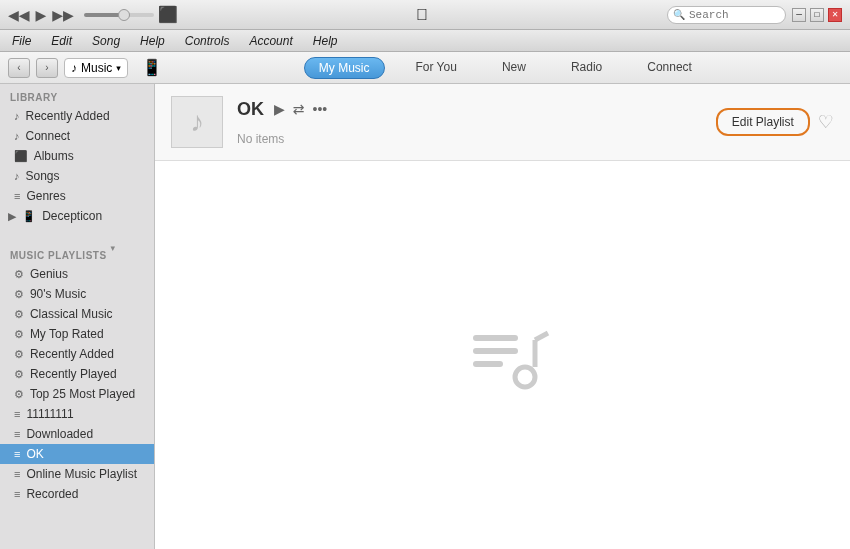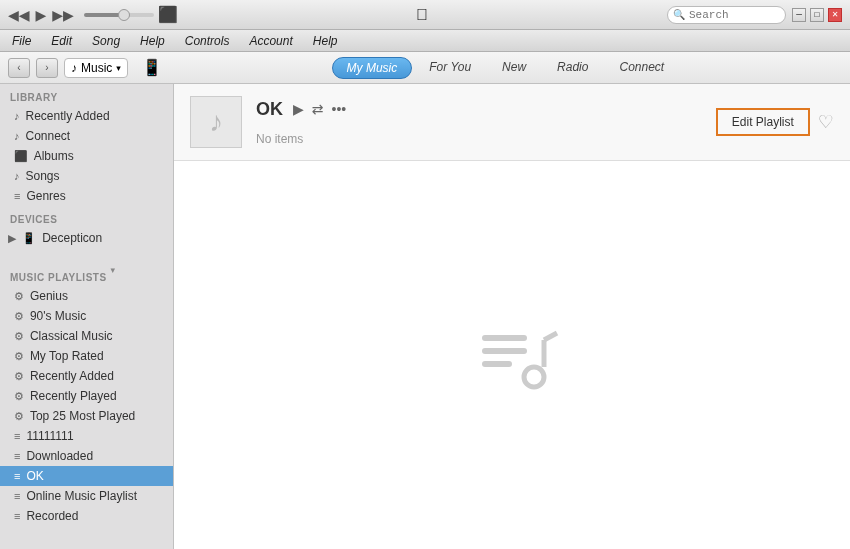--- a/index.html
+++ b/index.html
@@ -150,22 +150,21 @@
     .mobile-icon {
       margin-left: 8px;
       font-size: 16px;
       color: #555;
       cursor: pointer;
     }
     .nav-tabs {
       flex: 1;
       display: flex;
       justify-content: center;
-      gap: 3px;
-      font-style: italic;
+      gap: 17px;
     }
     .nav-tab {
       padding: 3px 14px;
       border-radius: 12px;
       font-size: 12px;
       cursor: pointer;
       color: #444;
     }
     .nav-tab.active {
       background: linear-gradient(to bottom, #6ab8f0, #4898d8);
@@ -175,21 +174,21 @@
 
     
     .main-layout {
       display: flex;
       flex: 1;
       overflow: hidden;
     }
 
     
     .sidebar {
-      width: 174px;
+      width: 155px;
       background: #e0dfe0;
       border-right: 1px solid #c0c0c0;
       overflow-y: auto;
       flex-shrink: 0;
       padding-bottom: 10px;
     }
     .sidebar-section-title {
       font-size: 10px;
       font-weight: bold;
       color: #888;
@@ -280,21 +279,21 @@
     }
     .header-right {
       display: flex;
       align-items: center;
       gap: 8px;
     }
     .edit-playlist-btn {
       padding: 5px 14px;
       border: 2px solid #e07820;
       background: transparent;
-      border-radius: 0;
+      border-radius: 12px;
       font-size: 12px;
       color: #333;
       cursor: pointer;
     }
     .heart-btn {
       background: none; border: none;
       font-size: 18px; color: #aaa; cursor: pointer;
     }
 
     
@@ -385,21 +384,20 @@
     </div>
     <div class="sidebar-item">
       <span class="sidebar-icon">♪</span>
       <span>Songs</span>
     </div>
     <div class="sidebar-item">
       <span class="sidebar-icon">≡</span>
       <span>Genres</span>
     </div>
 
-    <div class="sidebar-section-title">Devices</div>
     <div class="sidebar-item device-item">
       <span class="sidebar-icon">▶</span>
       <span class="sidebar-icon">📱</span>
       <span>Decepticon</span>
     </div>
 
     <div class="playlist-header">
       <span class="playlist-header-text">Music Playlists</span>
       <span class="chevron">▾</span>
     </div>

